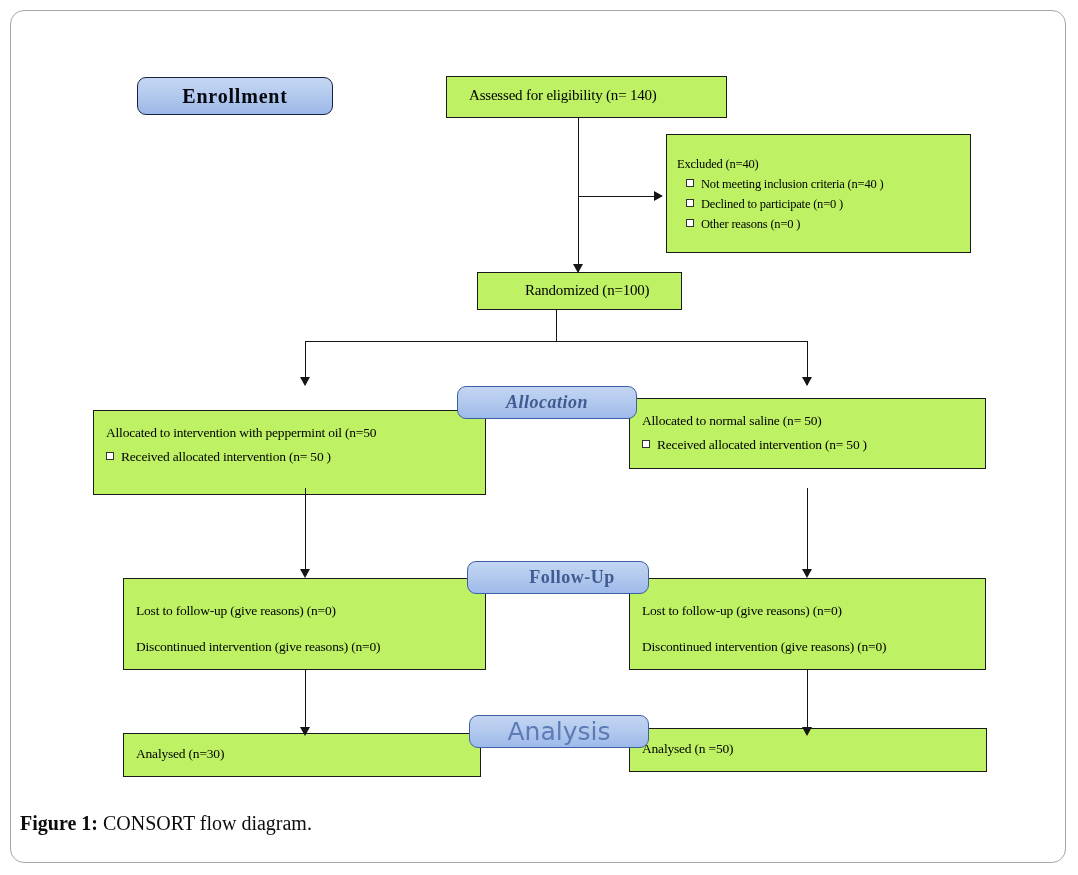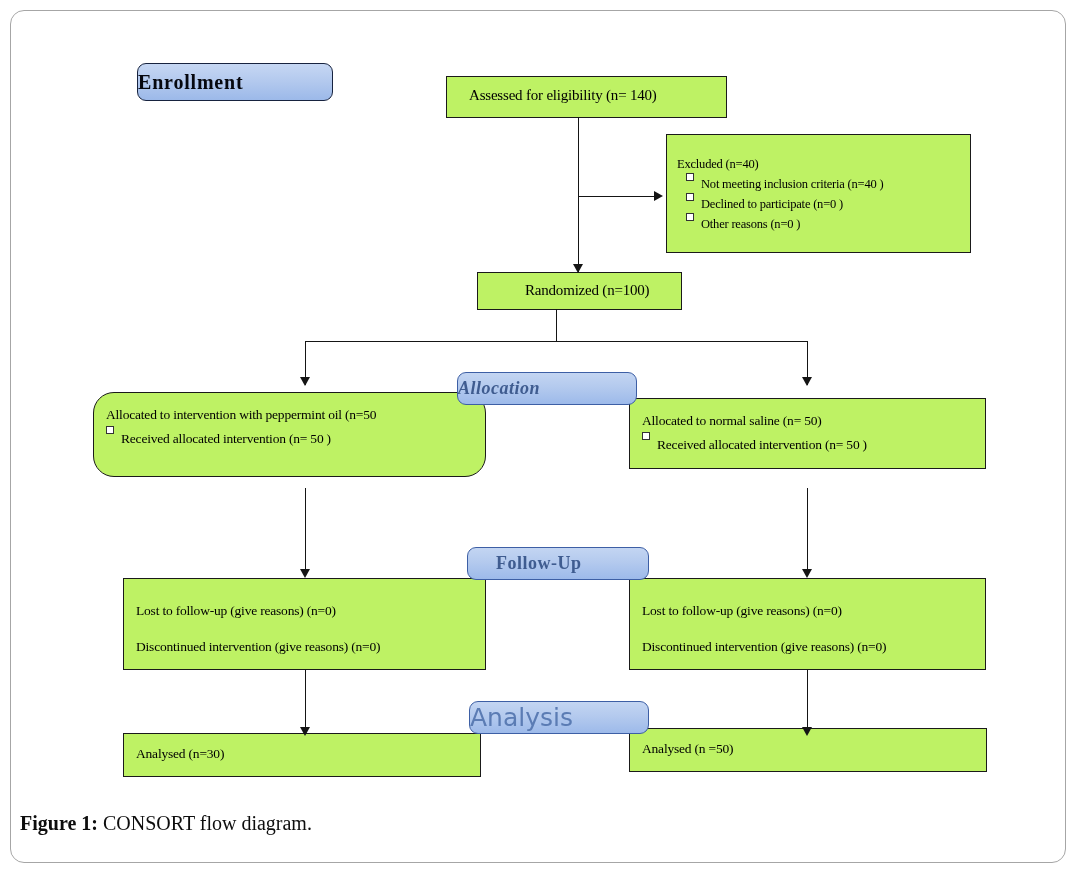--- a/index.html
+++ b/index.html
@@ -39,43 +39,45 @@
     color: #000000;
   }
   .box .line {
     white-space: nowrap;
     letter-spacing: -0.2px;
   }
   .box .bullet-line {
     white-space: nowrap;
     letter-spacing: -0.2px;
     display: flex;
-    align-items: flex-start;
+    align-items: center;
   }
   .sq {
     display: inline-block;
     width: 6px;
     height: 6px;
     border: 1px solid #333;
     margin-right: 7px;
     flex: none;
     position: relative;
     top: -1px;
     background: #fff;
   }
   
   .banner {
     position: absolute;
     box-sizing: border-box;
     border-radius: 9px;
     display: flex;
     align-items: center;
+    justify-content: center;
     background: linear-gradient(to bottom, #c3d5f2 0%, #b4caee 45%, #9dbaea 100%);
     border: 1px solid #3d5fa5;
     z-index: 5;
+    margin-top: 14px;
   }
   .banner.enroll {
     border: 1px solid #17233f;
     background: linear-gradient(to bottom, #c6d7f3 0%, #b3c9ee 48%, #9cb9e9 100%);
   }
   .banner-label {
     font-family: "Liberation Serif", serif;
     font-weight: bold;
     letter-spacing: 0.5px;
   }
@@ -202,21 +204,21 @@
     <div class="bullet-line" style="padding-left:9px;">
       <span class="sq"></span>
       <span>Other reasons (n=0 )</span>
     </div>
   </div>
 
   <div class="box" style="left:477px; top:272px; width:205px; height:38px; padding:9px 0 0 47px; font-size:15px;">
     <div class="line">Randomized (n=100)</div>
   </div>
 
-  <div class="box" style="left:93px; top:392px; width:393px; height:85px; padding:10px 0 0 12px; font-size:13.5px; line-height:24px;border-radius:21px;">
+  <div class="box" style="left:93px; top:410px; width:393px; height:85px; padding:10px 0 0 12px; font-size:13.5px; line-height:24px;">
     <div class="line">Allocated to intervention with peppermint oil (n=50</div>
     <div class="bullet-line">
       <span class="sq"></span>
       <span>Received allocated intervention (n= 50 )</span>
     </div>
   </div>
 
   <div class="box" style="left:629px; top:398px; width:357px; height:71px; padding:10px 17px 0 12px; font-size:13.5px; line-height:24px;">
     <div class="line">Allocated to normal saline (n= 50)</div>
     <div class="bullet-line">

